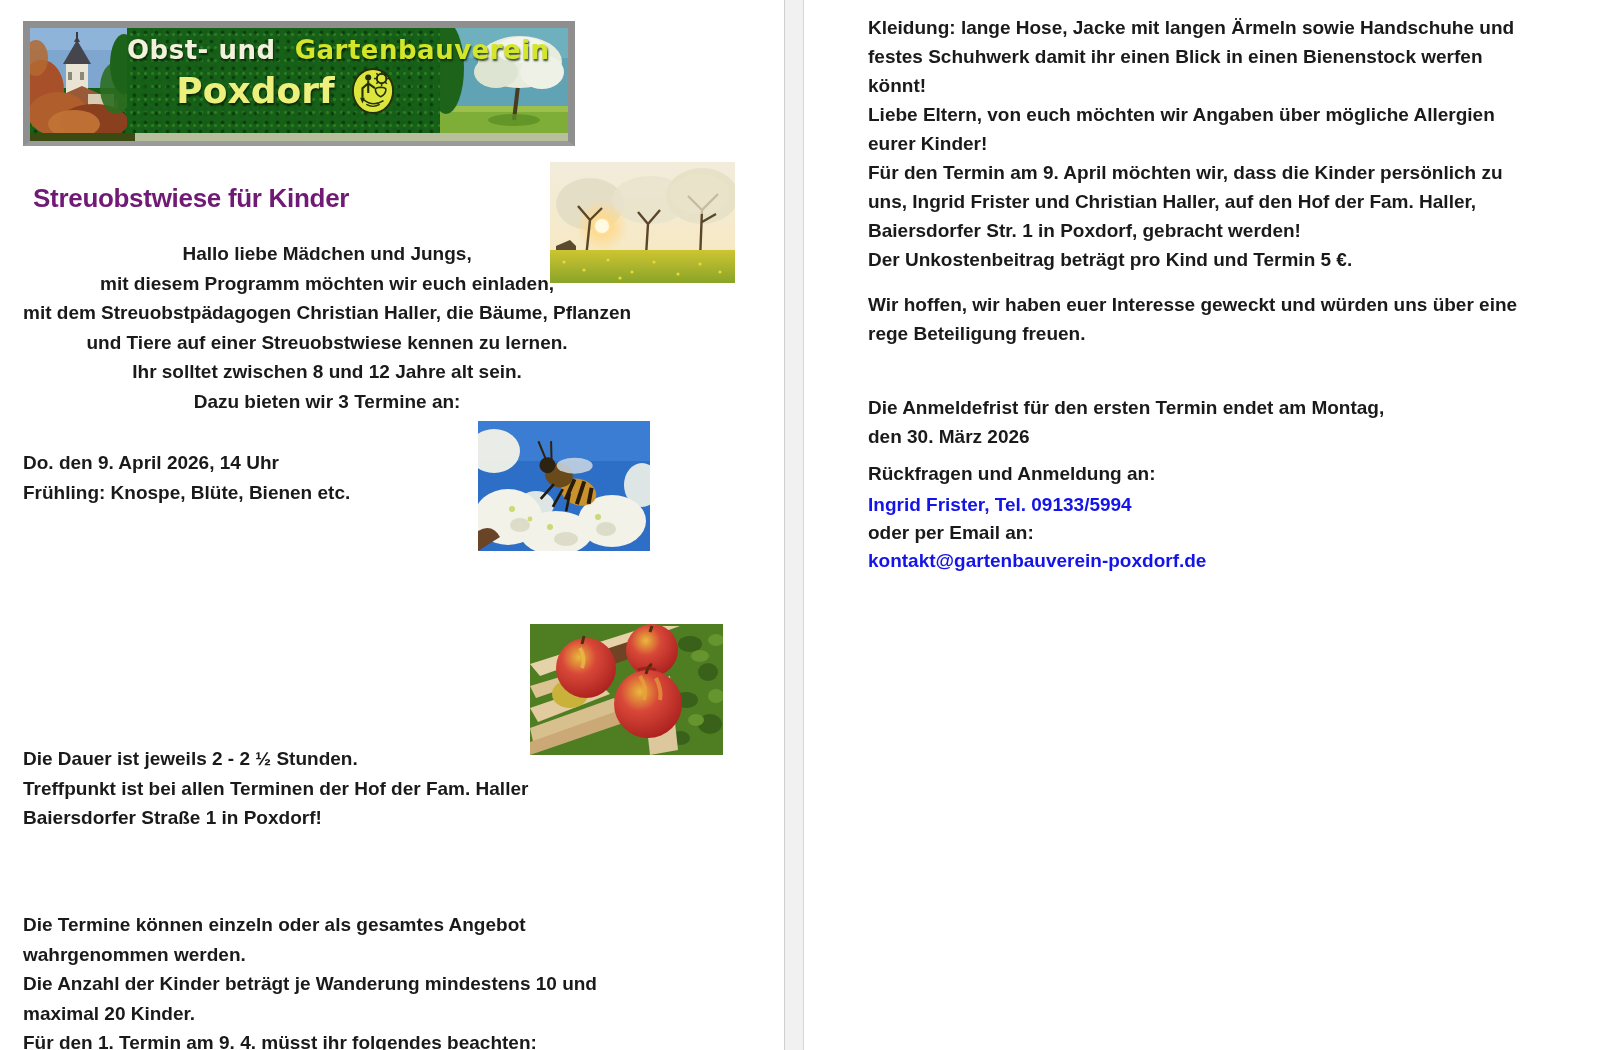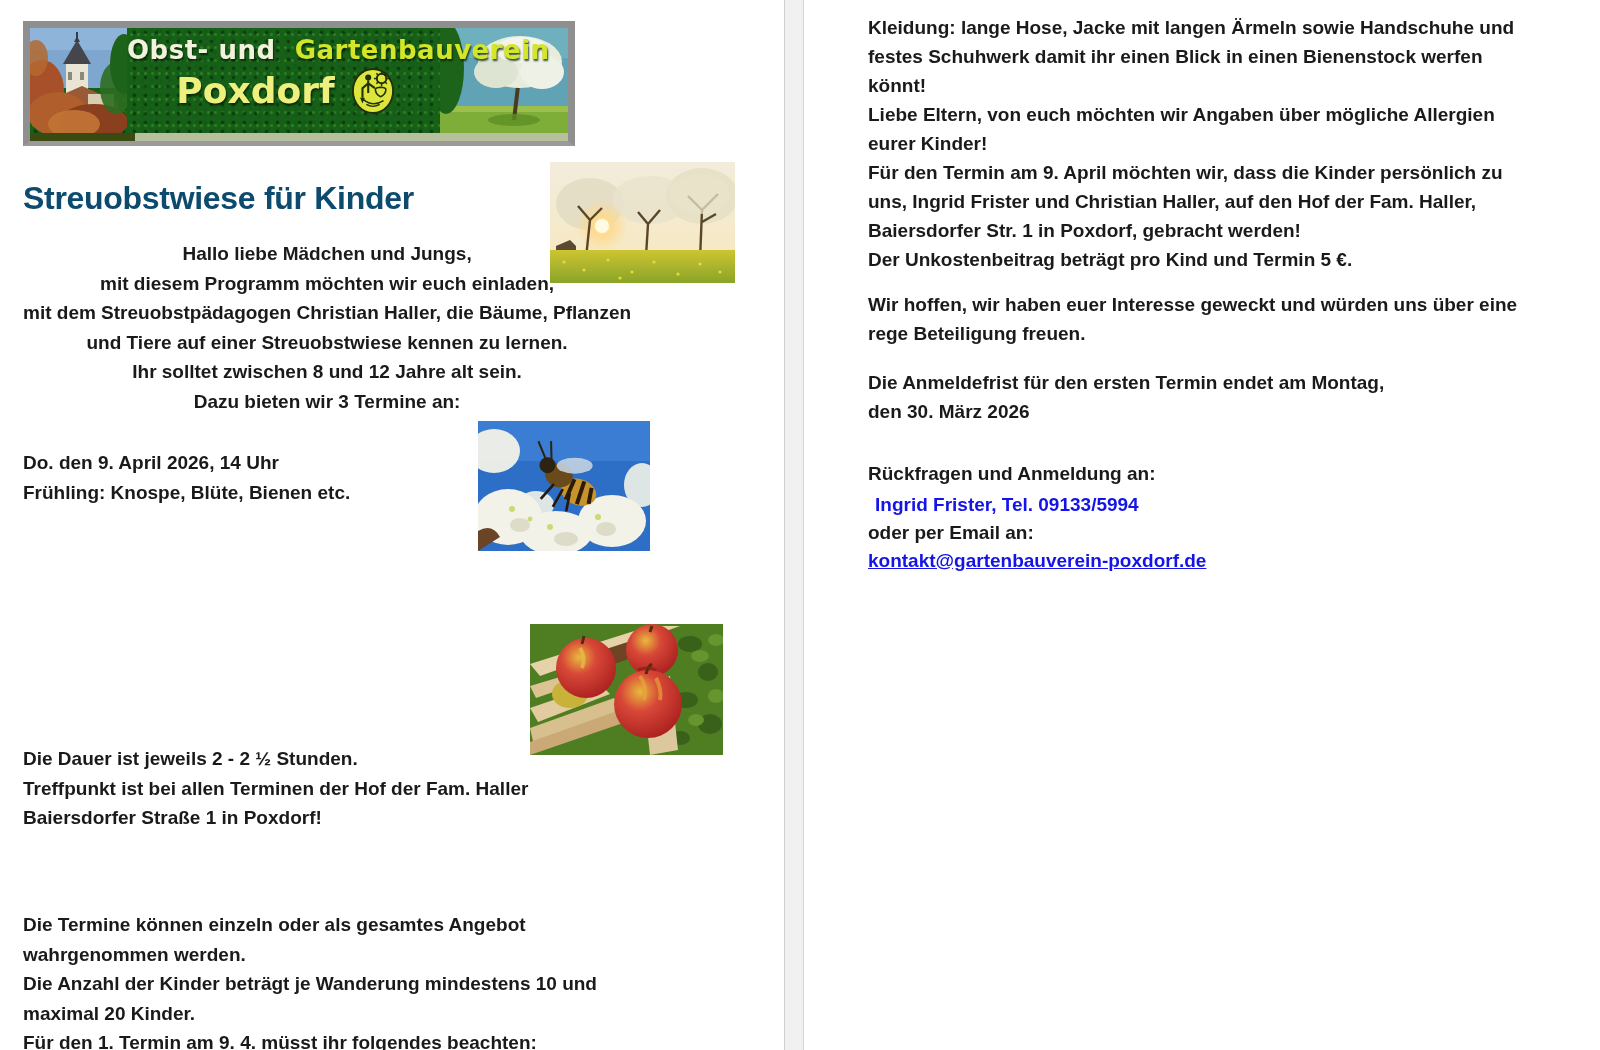--- a/index.html
+++ b/index.html
@@ -59,31 +59,31 @@
     position:absolute;left:97px;right:124px;top:42px;
     text-align:center;white-space:nowrap;
     font-family:"DejaVu Sans", sans-serif;
     font-weight:bold;font-size:36px;
     text-shadow:1px 2px 2px rgba(5,30,5,.8);
   }
   .crest{display:inline-block;vertical-align:middle;margin-left:16px;margin-top:-4px;}
 
   
   .h1{
-    left:23px;top:176px;
-    font-size:32px;line-height:44px;font-weight:bold;color:#0c4a6e;
+    left:33px;top:176px;
+    font-size:26px;line-height:44px;font-weight:bold;color:#701a75;
     white-space:nowrap;letter-spacing:-0.3px;
   }
   .para{
     font-size:19px;font-weight:bold;color:#1a1a1a;white-space:nowrap;
   }
   .lp{left:23px;line-height:29.5px;}
   .rp{left:868px;line-height:29px;}
   .blue{color:#1414e8;}
-  a.maillink{color:#1414e8;text-decoration:underline;cursor:pointer;}
+  a.maillink{color:#1414e8;cursor:pointer;}
 
   
   .photo{display:block;}
   .ph-orchard{left:550px;top:162px;}
   .ph-bee{left:478px;top:421px;}
   .ph-apples{left:530px;top:624px;}
 </style>
 </head>
 <body>
 
@@ -290,19 +290,19 @@
   <div class="abs para lp" style="top:448px;">Do. den 9. April 2026, 14 Uhr<br>Frühling: Knospe, Blüte, Bienen etc.</div>
   <div class="abs para lp" style="top:744px;">Die Dauer ist jeweils 2 - 2 ½ Stunden.<br>Treffpunkt ist bei allen Terminen der Hof der Fam. Haller<br>Baiersdorfer Straße 1 in Poxdorf!</div>
   <div class="abs para lp" style="top:863px;margin-top:47px;">Die Termine können einzeln oder als gesamtes Angebot<br>wahrgenommen werden.<br>Die Anzahl der Kinder beträgt je Wanderung mindestens 10 und<br>maximal 20 Kinder.<br>Für den 1. Termin am 9. 4. müsst ihr folgendes beachten:</div>
 </div>
 
 <div class="abs gutter"></div>
 
 <div class="abs" style="left:803px;top:0;width:797px;height:1050px;padding-left:42px;">
   <div class="abs para rp" style="left:65px;top:13px;">Kleidung: lange Hose, Jacke mit langen Ärmeln sowie Handschuhe und<br>festes Schuhwerk damit ihr einen Blick in einen Bienenstock werfen<br>könnt!<br>Liebe Eltern, von euch möchten wir Angaben über mögliche Allergien<br>eurer Kinder!<br>Für den Termin am 9. April möchten wir, dass die Kinder persönlich zu<br>uns, Ingrid Frister und Christian Haller, auf den Hof der Fam. Haller,<br>Baiersdorfer Str. 1 in Poxdorf, gebracht werden!<br>Der Unkostenbeitrag beträgt pro Kind und Termin 5 €.</div>
   <div class="abs para rp" style="left:65px;top:290px;">Wir hoffen, wir haben euer Interesse geweckt und würden uns über eine<br>rege Beteiligung freuen.</div>
-  <div class="abs para rp" style="left:65px;top:368px;">Die Anmeldefrist für den ersten Termin endet am Montag,<br>den 30. März 2026</div>
+  <div class="abs para rp" style="left:65px;top:393px;">Die Anmeldefrist für den ersten Termin endet am Montag,<br>den 30. März 2026</div>
 
   <div class="abs para rp" style="left:65px;top:459px;text-align:right;">Rückfragen und Anmeldung an:</div>
-  <div class="abs para rp blue" style="left:72px;top:490px;">Ingrid Frister, Tel. 09133/5994</div>
+  <div class="abs para rp blue" style="left:65px;top:490px;">Ingrid Frister, Tel. 09133/5994</div>
   <div class="abs para rp" style="left:65px;top:518px;">oder per Email an:</div>
   <a class="abs para rp maillink" style="left:65px;top:546px;">kontakt@gartenbauverein-poxdorf.de</a>
 </div>
 
 </body></html>

